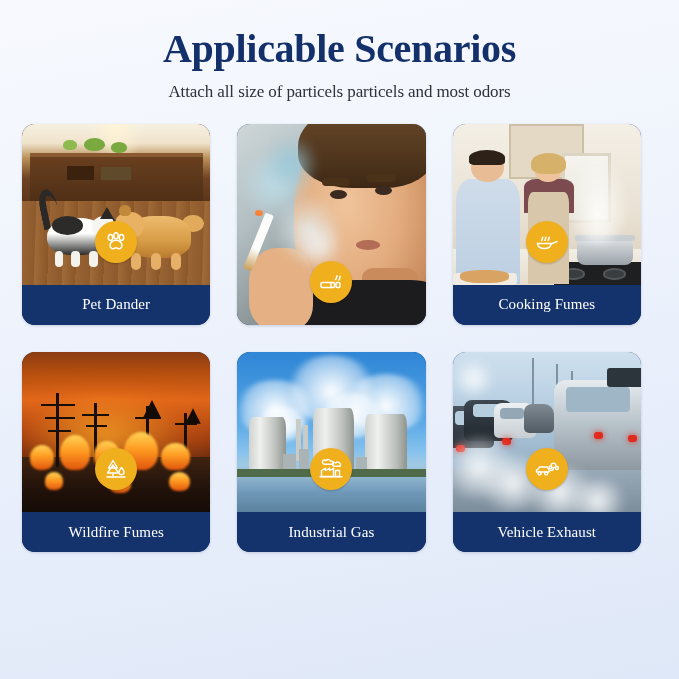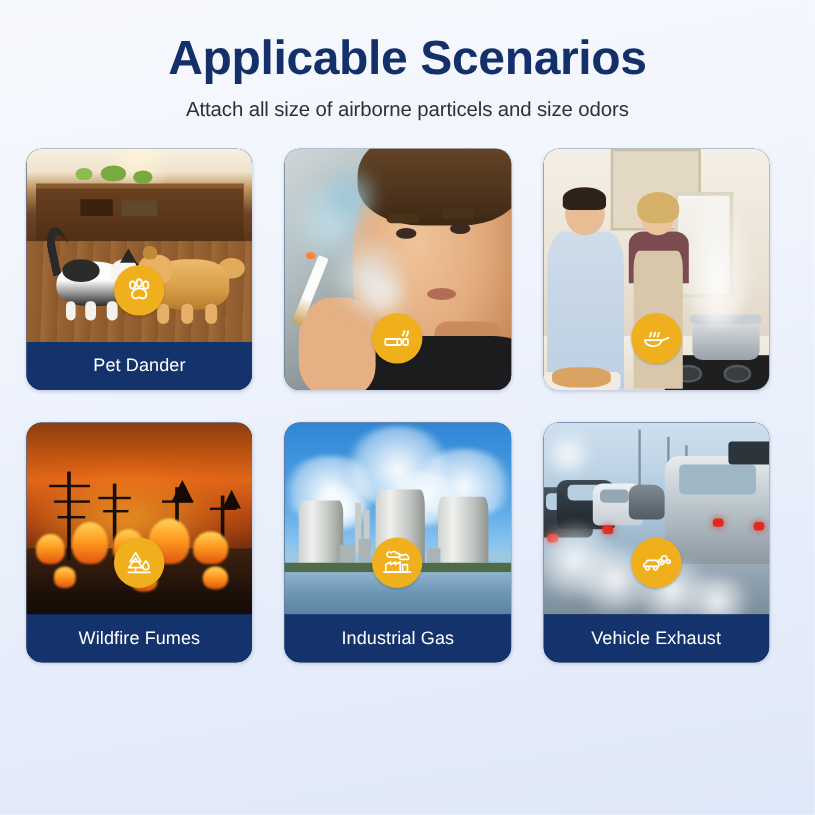--- a/index.html
+++ b/index.html
@@ -14,20 +14,21 @@
     background: linear-gradient(170deg, #f7f9fe 0%, #f2f6fd 25%, #e9effb 60%, #dfe8f8 100%);
   }
 
   .page {
     position: relative;
     width: 679px;
     height: 574px;
     box-sizing: border-box;
     display: flex;
     flex-direction: column;
+    font-family: Liberation Serif, serif;
   }
 
   
   .header {
     padding-top: 26px;
     text-align: center;
     flex: 0 0 auto;
   }
   .title {
     font-size: 40px;
@@ -221,21 +222,21 @@
   .ind-stack{ position:absolute; width:5px; background:#c8cbc6;}
   .ind-bldg{ position:absolute; bottom:27%; background:#aab3b6;}
 </style>
 </head>
 <body>
 
 <div class="page">
 
   <div class="header">
     <h1 class="title">Applicable Scenarios</h1>
-    <p class="subtitle">Attach all size of airborne particels and size odors</p>
+    <p class="subtitle">Attach all size of particels particels and most odors</p>
   </div>
 
   <div class="grid">
 
     <div class="card">
       <div class="card-photo">
         <div class="ph pet-bg">
           <div class="pet-room"></div>
           <div class="pet-light"></div>
           <div class="pet-cabinet"></div>
@@ -346,20 +347,23 @@
             <g fill="none" stroke="#ffffff" stroke-width="1.5" stroke-linecap="round">
               <path d="M3.5 14.5h13.5c0 3-2.6 5-6.7 5s-6.8-2-6.8-5z"></path>
               <line x1="17" y1="15" x2="23" y2="12.5"></line>
               <path d="M7.5 11.5c1.4-1 0-2.1 1.3-3.1"></path>
               <path d="M10.8 11.3c1.4-1 0-2.1 1.3-3.1"></path>
               <path d="M14 11.5c1.4-1 0-2.1 1.3-3.1"></path>
             </g>
           </svg>
         </div>
       </div>
+      <div class="card-bar">
+        <span>Cooking Fumes</span>
+      </div>
     </div>
 
     <div class="card">
       <div class="card-photo">
         <div class="ph fire-bg">
           <div class="fire-glow"></div>
           <div class="fire-ground"></div>
 
           <div class="fire-tree" style="left:18%; height:46%;"></div>
           <div class="fire-branch" style="left:10%; bottom:66%; width:18%;"></div>

